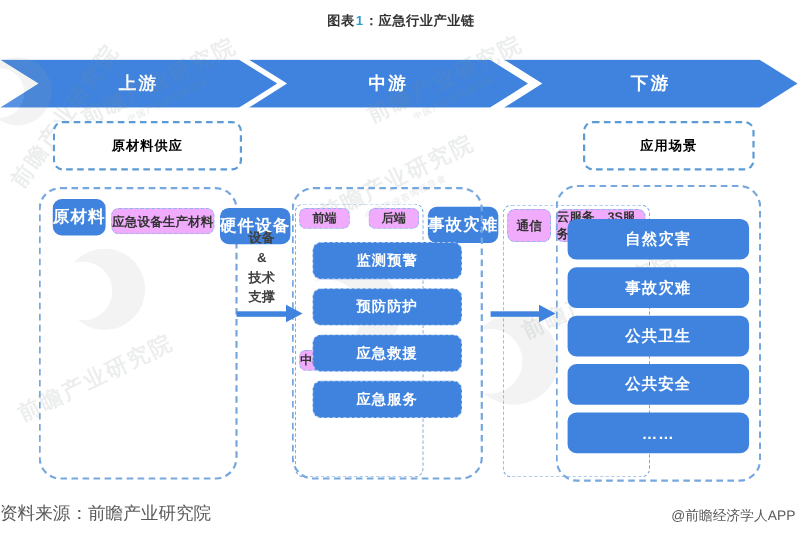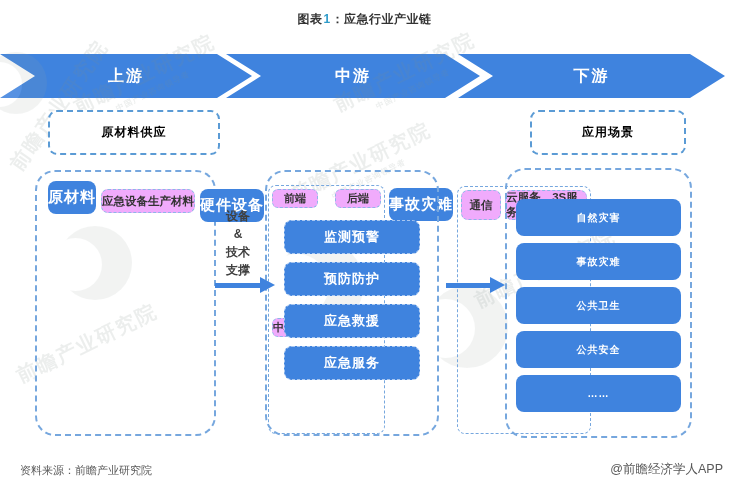--- a/index.html
+++ b/index.html
@@ -41,21 +41,21 @@
             display:flex;flex-direction:column;gap:8px;padding:48px 17px 0;}
   .cont-down{left:505px;top:168px;width:187px;height:270px;
              display:flex;flex-direction:column;gap:7px;padding:29px 9px 0;}
 
   
   .box-blue{background:#3F83DE;color:#fff;border-radius:8px;box-sizing:border-box;
             display:flex;align-items:center;justify-content:center;font-weight:bold;}
   .big{height:33px;font-size:15px;margin:0 4px;letter-spacing:1px;flex:none;}
   .mid-box{height:34px;font-size:13px;border:1.5px dashed rgba(255,255,255,.55);
            letter-spacing:1px;flex:none;}
-  .down-box{height:37px;font-size:10px;letter-spacing:1px;flex:none;}
+  .down-box{height:37px;font-size:14px;letter-spacing:1px;flex:none;}
   .box-light{background:#f0abfc;border:1.5px dashed #8FB6E8;border-radius:7px;
              color:#333;box-sizing:border-box;display:flex;align-items:center;
              justify-content:center;font-weight:bold;font-size:11.5px;flex:none;}
   .raw-sub{height:24px;margin:8px 1px 0;}
   .sub-cont{border:1.5px dashed #76A7DE;border-radius:8px;padding:3px;flex:none;}
   .hw-cont{margin-top:4px;display:grid;grid-template-columns:1fr 1fr;gap:17px;}
   .hw-cont .box-light{height:19px;font-size:11px;border-radius:6px;}
   .tech-cont{margin-top:5px;display:flex;gap:4px;}
   .tech-cont .box-light{height:30px;}
   .tech-a{width:32%;}
@@ -69,21 +69,21 @@
   .arrow .shaft{position:absolute;left:0;top:6px;height:5px;background:#3F83DE;}
   .arrow .head{position:absolute;top:0;width:0;height:0;
                border-top:8.5px solid transparent;border-bottom:8.5px solid transparent;
                border-left:15px solid #3F83DE;}
   .arrow1{left:215px;top:277px;width:60px;height:17px;}
   .arrow1 .shaft{width:46px;} .arrow1 .head{left:45px;}
   .arrow2{left:446px;top:277px;width:60px;height:17px;}
   .arrow2 .shaft{width:45px;} .arrow2 .head{left:44px;}
 
   
-  .src{position:absolute;left:20px;bottom:13px;font-size:11px;color:#595959;}
+  .src{position:absolute;left:0;bottom:13px;font-size:16px;color:#595959;}
   .credit{position:absolute;right:6px;bottom:13px;font-size:12.5px;color:#595959;}
 
   
   .wm{position:absolute;color:#7e8d86;opacity:.14;font-weight:bold;
       transform:rotate(-26deg);white-space:nowrap;z-index:1;text-align:center;}
   .wm .l1{font-size:20px;letter-spacing:2px;}
   .wm .l2{font-size:8px;letter-spacing:1px;}
   .wm-steep{transform:rotate(-55deg);}
   .wm-circle{position:absolute;border-radius:50%;background:#9aa49e;opacity:.12;z-index:1;}
   .wm-circle::after{content:'';position:absolute;border-radius:50%;background:#fff;

